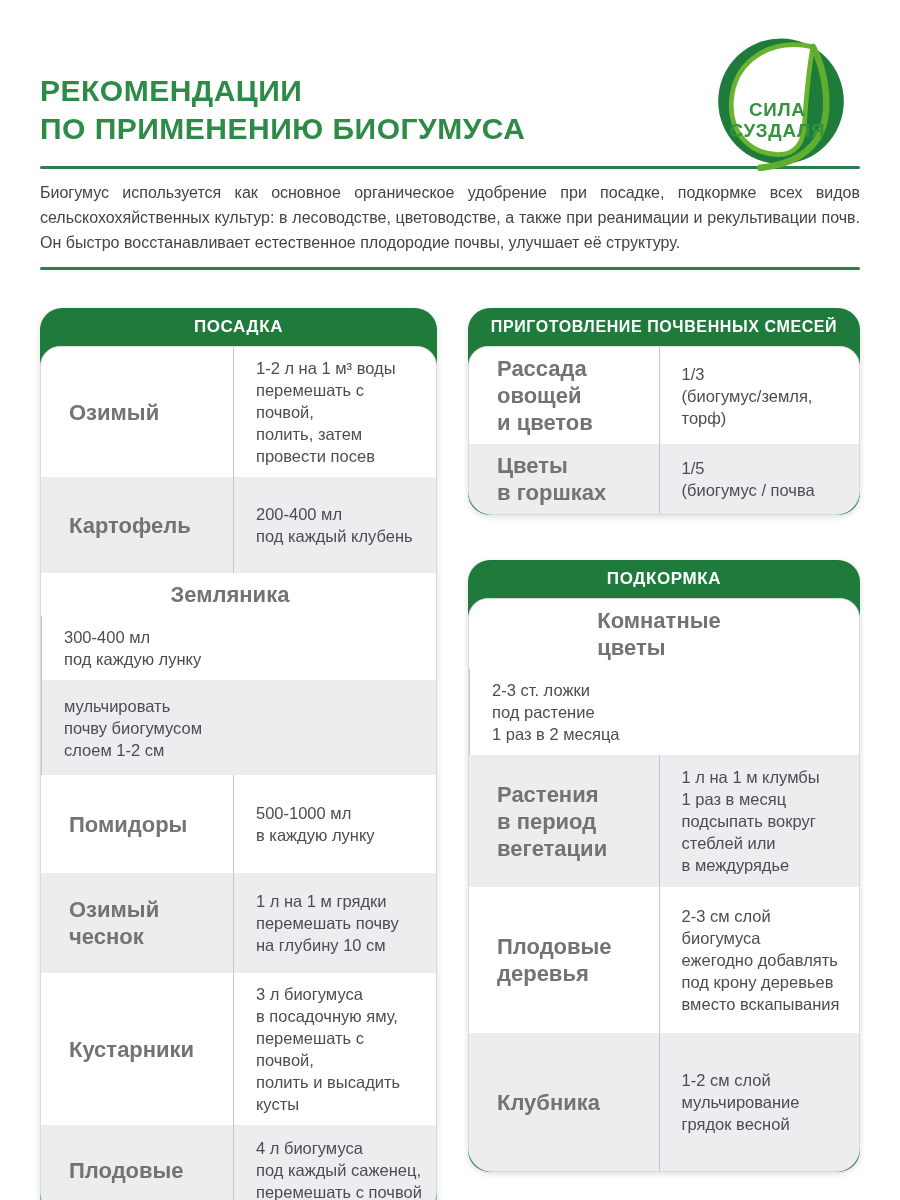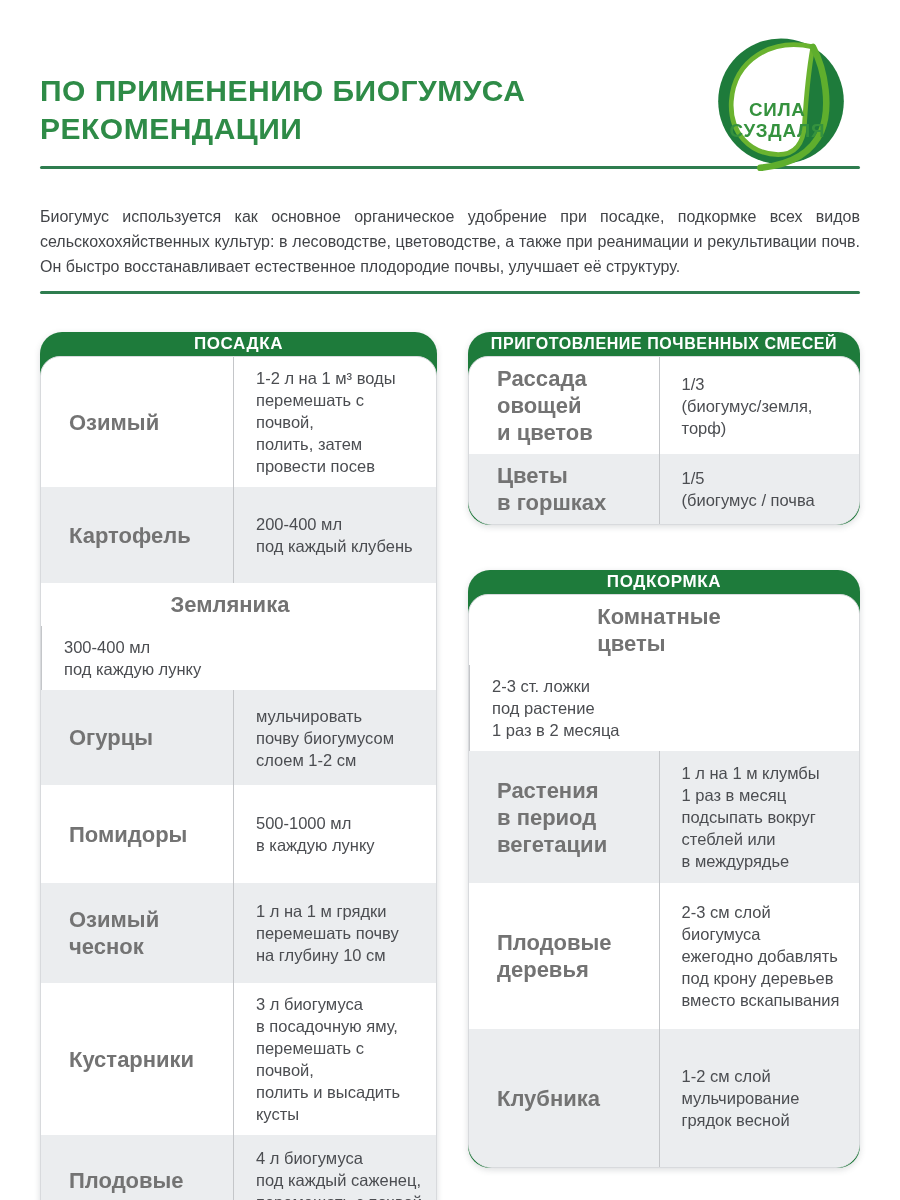--- a/index.html
+++ b/index.html
@@ -22,36 +22,36 @@
   }
   .title span { display: block; white-space: pre; }
   .logo { width: 150px; height: 150px; flex: 0 0 auto; margin-right: 4px; }
 
   
   .rule { height: 3px; background: #2e7d4f; border-radius: 2px; }
   .rule-top { margin-top: 0; }
   .intro {
     padding: 11px 0 12px 0;
     font-size: 16px; line-height: 25px;
-    color: #424448; text-align: justify; margin-top: 24px;
+    color: #424448; text-align: justify;
   }
 
   
   .columns { display: flex; gap: 31px; margin-top: 38px; }
   .col-left  { width: 397px; flex: 0 0 397px; }
   .col-right { width: 392px; flex: 0 0 392px; }
 
   
   .card {
     background: #1e7b3b;
     border-radius: 22px;
     box-shadow: 0 2px 6px rgba(60,70,80,0.18);
   }
   .card-head {
-    height: 24px;
+    height: 38px;
     display: flex; align-items: center; justify-content: center;
     color: #ffffff; font-weight: bold; font-size: 17px; letter-spacing: 0.6px;
     white-space: pre;
   }
   .card-body {
     background: #ffffff;
     border: 1px solid #d8dadd;
     border-radius: 20px 20px 24px 24px;
     overflow: hidden;
   }
@@ -92,22 +92,22 @@
 
   .logo-text { font-family: "Liberation Sans", "DejaVu Sans", sans-serif; font-weight: bold; letter-spacing: 0.8px; }
 </style>
 </head>
 <body>
 
 <div class="page">
 
   <div class="topbar">
     <h1 class="title">
+      <span>РЕКОМЕНДАЦИИ</span>
       <span>ПО ПРИМЕНЕНИЮ БИОГУМУСА</span>
-      <span>РЕКОМЕНДАЦИИ</span>
     </h1>
     <div class="logo">
       <svg viewBox="0 0 160 160" width="150" height="150">
         <circle cx="80" cy="76" r="67" fill="#1e7b3b"></circle>
         <path d="M114,18 C70,8 30,32 27,76 C25,110 47,132 77,133 C95,133 104,121 105,101 C107,68 110,40 114,18 Z" fill="#ffffff" stroke="#6ab32f" stroke-width="5" stroke-linejoin="round"></path>
         <path d="M114,18 C128,44 133,84 123,108 C112,133 88,144 58,147" fill="none" stroke="#5fae2d" stroke-width="7" stroke-linecap="round"></path>
         <text class="logo-text" x="76" y="92" text-anchor="middle" font-size="20" fill="#35923e">СИЛА</text>
         <text class="logo-text" x="76" y="114" text-anchor="middle" font-size="20" fill="#35923e">СУЗДАЛЯ</text>
       </svg>
     </div>
@@ -134,21 +134,20 @@
             <div class="cell name">Картофель</div>
             <div class="cell val">200-400 мл
 под каждый клубень</div>
           </div>
           <div class="row">
             <div class="cell name">Земляника</div>
             <div class="cell val">300-400 мл
 под каждую лунку</div>
           </div>
           <div class="row alt">
-            <div class="cell name">Огурцы</div>
             <div class="cell val">мульчировать
 почву биогумусом
 слоем 1-2 см</div>
           </div>
           <div class="row">
             <div class="cell name">Помидоры</div>
             <div class="cell val">500-1000 мл
 в каждую лунку</div>
           </div>
           <div class="row alt">

